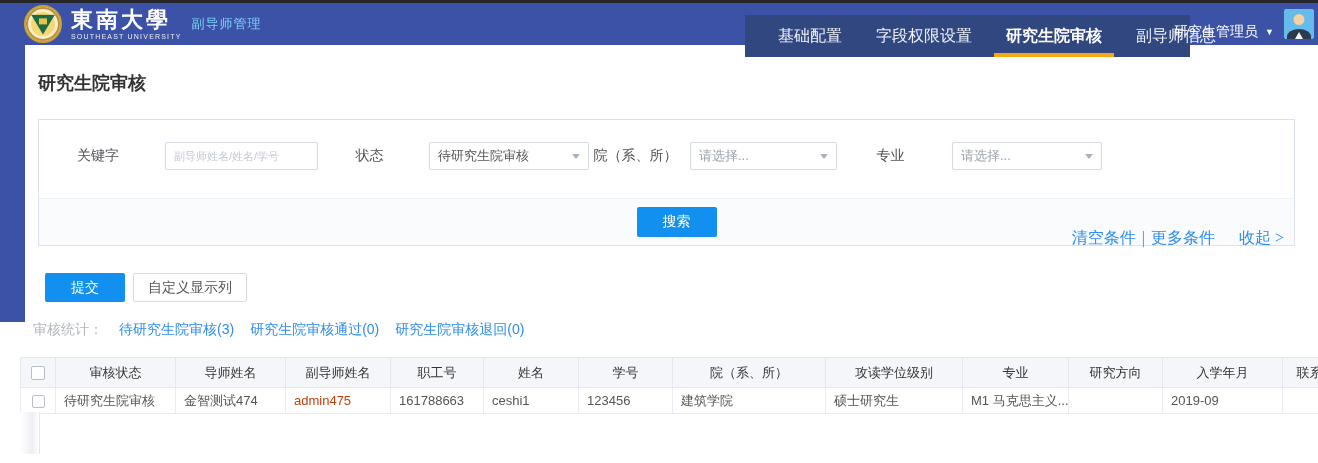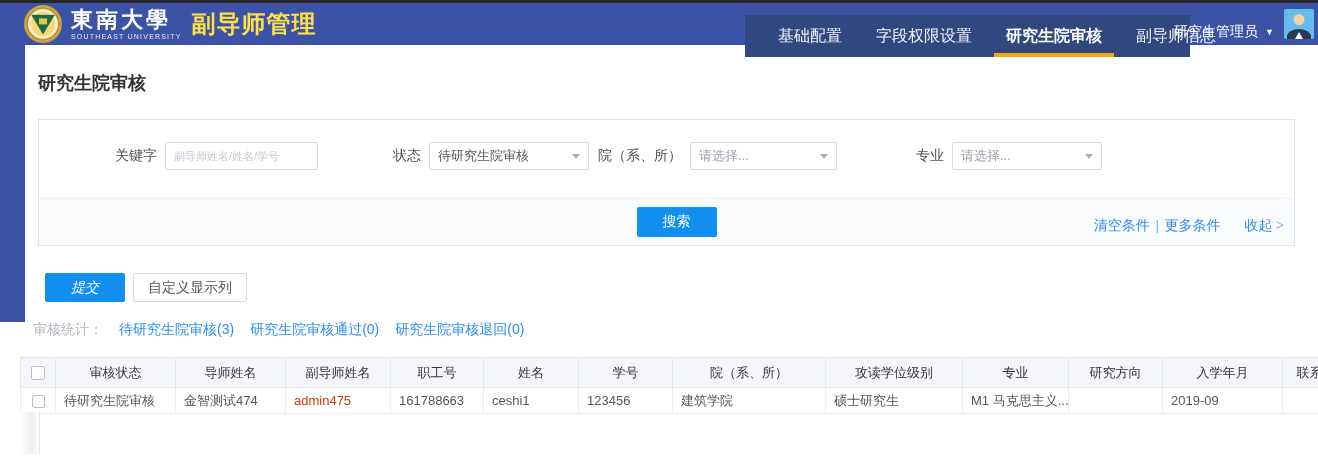--- a/index.html
+++ b/index.html
@@ -14,21 +14,21 @@
   .brand { position: absolute; left: 24px; top: 0; height: 42px; display: flex; align-items: center; }
   .logo { position: relative; width: 38px; height: 38px; border-radius: 50%; background: #f6d778;
           border: 2px solid #c9a23a; box-shadow: inset 0 0 0 2px #b8923a, inset 0 0 0 5px #f8ecc4; overflow: hidden; }
   .logo-tri { position: absolute; left: 50%; top: 50%; width: 24px; height: 20px; transform: translate(-50%,-48%);
           background: #1e6b43; clip-path: polygon(50% 100%, 0 0, 100% 0); }
   .logo-tri::after { content:""; position:absolute; left:50%; top:4px; transform:translateX(-50%);
           width:8px; height:6px; background:#e8c34a; }
   .univ { margin-left: 9px; color: #fff; line-height: 1; }
   .univ-zh { font-family: "Liberation Serif", "DejaVu Serif", serif; font-size: 22px; font-weight: bold; letter-spacing: 3px; }
   .univ-en { font-size: 7px; letter-spacing: 1.2px; margin-top: 2px; opacity: .9; }
-  .app-title { margin-left: 10px; color: #fde047; font-size: 24px; font-weight: bold; letter-spacing: 1px; }
+  .app-title { margin-left: 10px; color: #7dd3fc; font-size: 13px; font-weight: normal; letter-spacing: 1px; }
 
   .nav { position: absolute; left: 745px; top: 12px; width: 445px; height: 42px; background: #31477f;
          display: flex; align-items: stretch; padding: 0 16px; }
   .nav-item { display: flex; align-items: center; padding: 0 12px; margin: 0 5px; color: #eef1fb;
          font-size: 16px; cursor: pointer; white-space: nowrap; }
   .nav-item.active { font-weight: bold; color: #fff; box-shadow: inset 0 -4px 0 #f7a80d; }
 
   .user { position: absolute; right: 44px; top: 8px; height: 42px; display: flex; align-items: center;
           gap: 7px; color: #fff; font-size: 14px; cursor: pointer; white-space: nowrap; }
   .user .caret { font-size: 9px; line-height: 1; }
@@ -44,45 +44,45 @@
   
   .left-strip { position: absolute; left: 0; top: 45px; width: 25px; height: 277px; background: #3b52a6; }
 
   
   .content { padding-left: 38px; padding-right: 23px; }
   .page-title { margin: 26px 0 24px; font-size: 18px; font-weight: bold; color: #333; }
 
   .filter-panel { border: 1px solid #dbe2ee; }
   .filter-row { display: flex; align-items: center; padding: 22px 0 28px; }
   .field { display: flex; align-items: center; font-size: 14px; color: #4e5155; }
-  .field label { text-align: right; margin-right: 8px; white-space: nowrap; }
+  .field label { text-align: center; margin-right: 8px; white-space: nowrap; }
   .lw1 { width: 118px; } .lw2 { width: 103px; } .lw3 { width: 93px; } .lw4 { width: 107px; }
   .text-input { width: 153px; height: 28px; border: 1px solid #d5dae4; border-radius: 2px;
           padding: 0 8px; font-size: 11px; color: #555; outline: none; }
   .text-input::placeholder { color: #c3c8d2; }
   .select { position: relative; height: 28px; border: 1px solid #d5dae4; border-radius: 2px; background: #fff;
           display: flex; align-items: center; padding: 0 22px 0 8px; font-size: 13px; color: #555; cursor: pointer; }
   .select.grey { color: #9ba1ab; }
   .sw1 { width: 160px; } .sw2 { width: 147px; } .sw3 { width: 150px; }
   .sel-caret { position: absolute; right: 8px; top: 50%; margin-top: -2px; width: 0; height: 0;
           border-left: 4px solid transparent; border-right: 4px solid transparent; border-top: 5px solid #aab0bc; }
 
   .filter-footer { position: relative; height: 47px; background: #fafbfd; border-top: 1px solid #eef1f7; font-family: Liberation Serif, serif; }
   .btn { border: none; border-radius: 2px; font-size: 14px; cursor: pointer; font-family: inherit; }
   .btn.primary { background: #1190f0; color: #fff; }
   .search-btn { position: absolute; left: 50%; top: 50%; transform: translate(-50%,-50%); margin-left: 10px;
           width: 80px; height: 30px; }
-  .filter-links { position: absolute; right: 10px; top: 4px; height: 100%; display: flex; align-items: center;
-          font-size: 14px; color: #2d8cf0; }
+  .filter-links { position: absolute; right: 10px; top: 16px; height: 100%; display: flex; align-items: center;
+          font-size: 16px; color: #2d8cf0; }
   .filter-links a { color: #2d8cf0; cursor: pointer; text-decoration: none; }
   .filter-links .sep { margin: 0 6px; }
   .filter-links .collapse { margin-left: 24px; }
 
   .toolbar { margin: 27px 0 0 45px; display: flex; gap: 8px; }
-  .submit-btn { width: 80px; height: 29px; font-style: italic; }
+  .submit-btn { width: 80px; height: 29px; }
   .btn.default { height: 29px; padding: 0 14px; background: #fff; border: 1px solid #d6dae2; color: #555; }
 
   .stats { margin: 19px 0 0 33px; font-size: 14px; }
   .stats-label { color: #b3b6bd; }
   .stats a { color: #2d8cf0; margin-left: 16px; cursor: pointer; text-decoration: none; }
 
   .table-wrap { margin: 18px 0 0 20px; width: 1298px; overflow: hidden; }
   table { border-collapse: collapse; table-layout: fixed; width: 1342px; font-size: 13px; }
   th { height: 30px; background: #f5f6fa; color: #333; font-weight: normal; border: 1px solid #e4e8f0;
        text-align: center; white-space: nowrap; overflow: hidden; }

